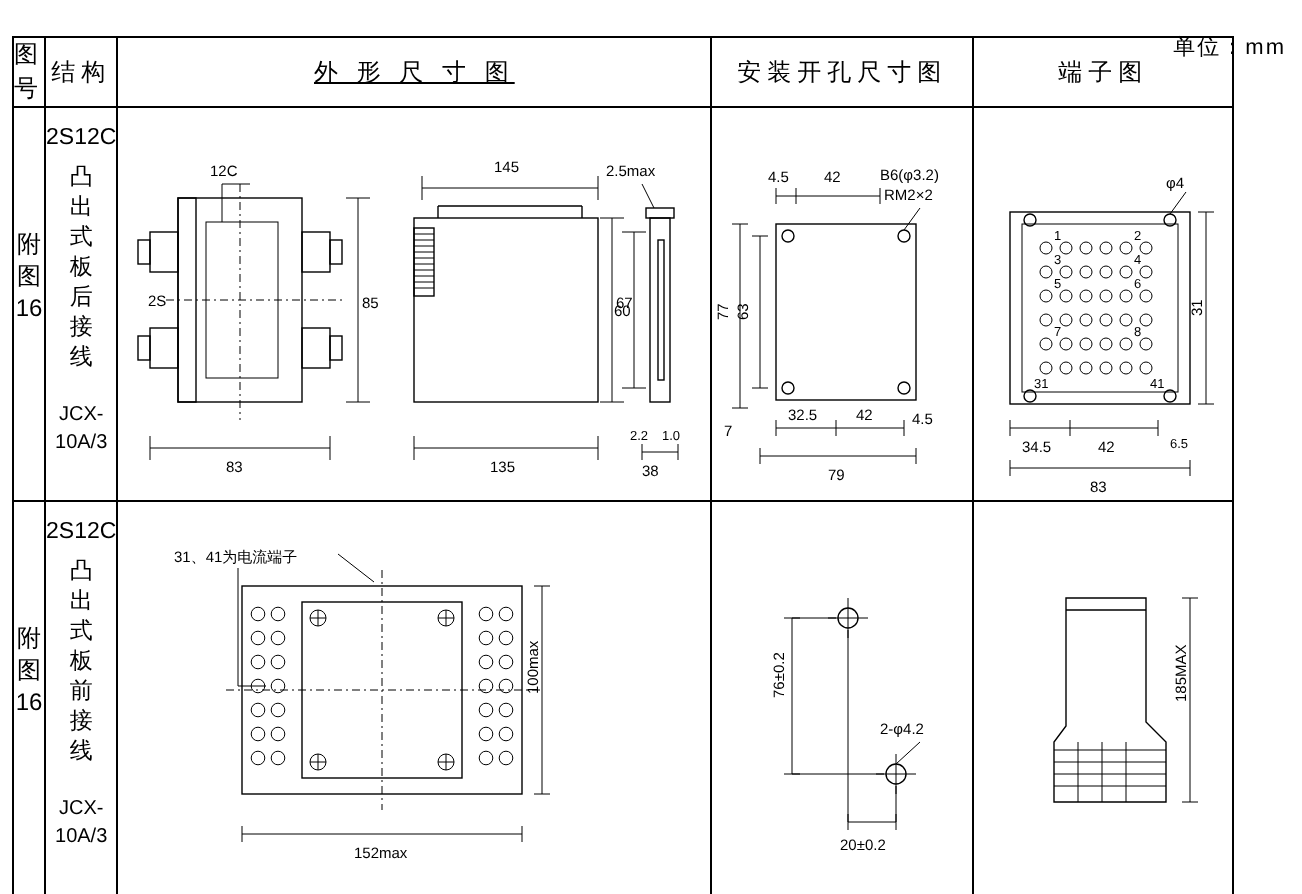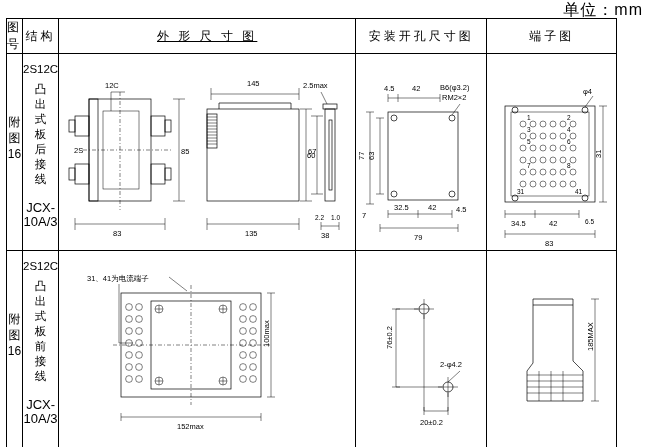--- a/index.html
+++ b/index.html
@@ -1,38 +1,38 @@
 <!DOCTYPE html>
 <html><head>
 <meta charset="utf-8">
 <style>
   html,body{margin:0;padding:0;background:#fff;}
   body{width:651px;height:447px;font-family:"Liberation Sans","DejaVu Sans",sans-serif;color:#000;}
   #page{position:relative;width:651px;height:447px;overflow:hidden;}
 
-  .unit{position:absolute;right:8px;top:0;font-size:16px;letter-spacing:1px;}
+  .unit{position:absolute;right:8px;top:16px;font-size:11px;letter-spacing:1px;}
 
   table.main{position:absolute;left:6px;top:18px;border-collapse:collapse;width:586px;}
   table.main td,table.main th{border:1px solid #000;padding:0;}
   .hdr{height:22px;text-align:center;font-size:12px;font-weight:normal;letter-spacing:3px;}
   .c0{width:34px;}
   .c1{width:48px;font-family:Liberation Mono, monospace;}
   .c2{width:296px;text-decoration:underline;}
   .c3{width:130px;margin-top:40px;}
   .c4{width:129px;}
 
   .rowcell{position:relative;vertical-align:top;margin-left:31px;}
   .r1{height:196px;}
   .r2{height:196px;}
   .numcell{font-size:12px;text-align:center;line-height:16px;padding-top:60px;}
 
   .structcell{font-size:11px;text-align:center;line-height:14px;}
   .struct-top{margin-top:8px;font-size:11.5px;}
   .struct-mid{margin-top:6px;font-size:11.5px;line-height:15px;}
-  .struct-bot{margin-top:14px;font-size:13px;letter-spacing:0px;}
+  .struct-bot{margin-top:14px;font-size:10px;letter-spacing:0px;}
 
   .draw{position:relative;width:100%;height:100%;}
   svg{display:block;}
   .ln{stroke:#000;stroke-width:0.7;fill:none;}
   .lnt{stroke:#000;stroke-width:0.5;fill:none;}
   .dash{stroke:#000;stroke-width:0.5;fill:none;stroke-dasharray:4 2 1 2;}
   .lbl{font-size:7.5px;font-family:"Liberation Sans",sans-serif;}
   .lbl6{font-size:6.5px;font-family:"Liberation Sans",sans-serif;}
   .lblv{font-size:7.5px;font-family:"Liberation Sans",sans-serif;}
 </style>

